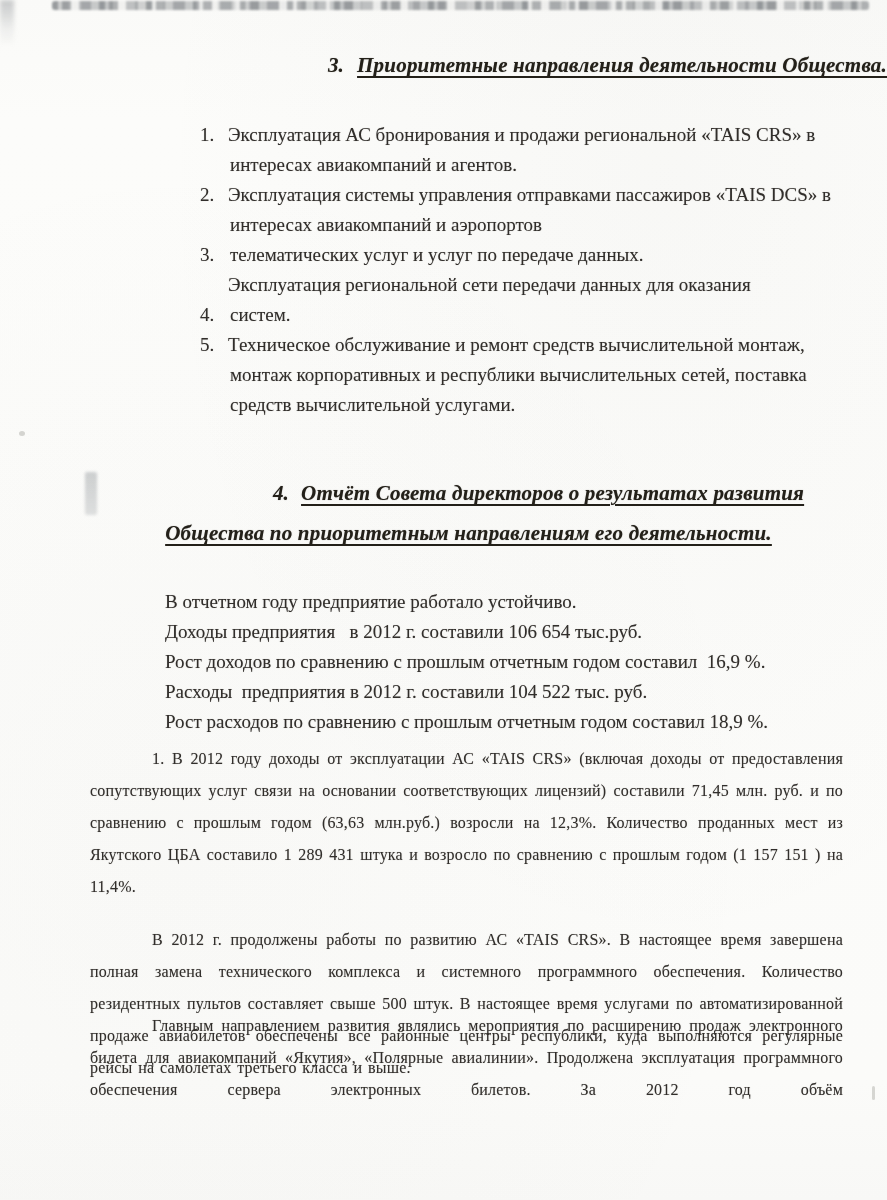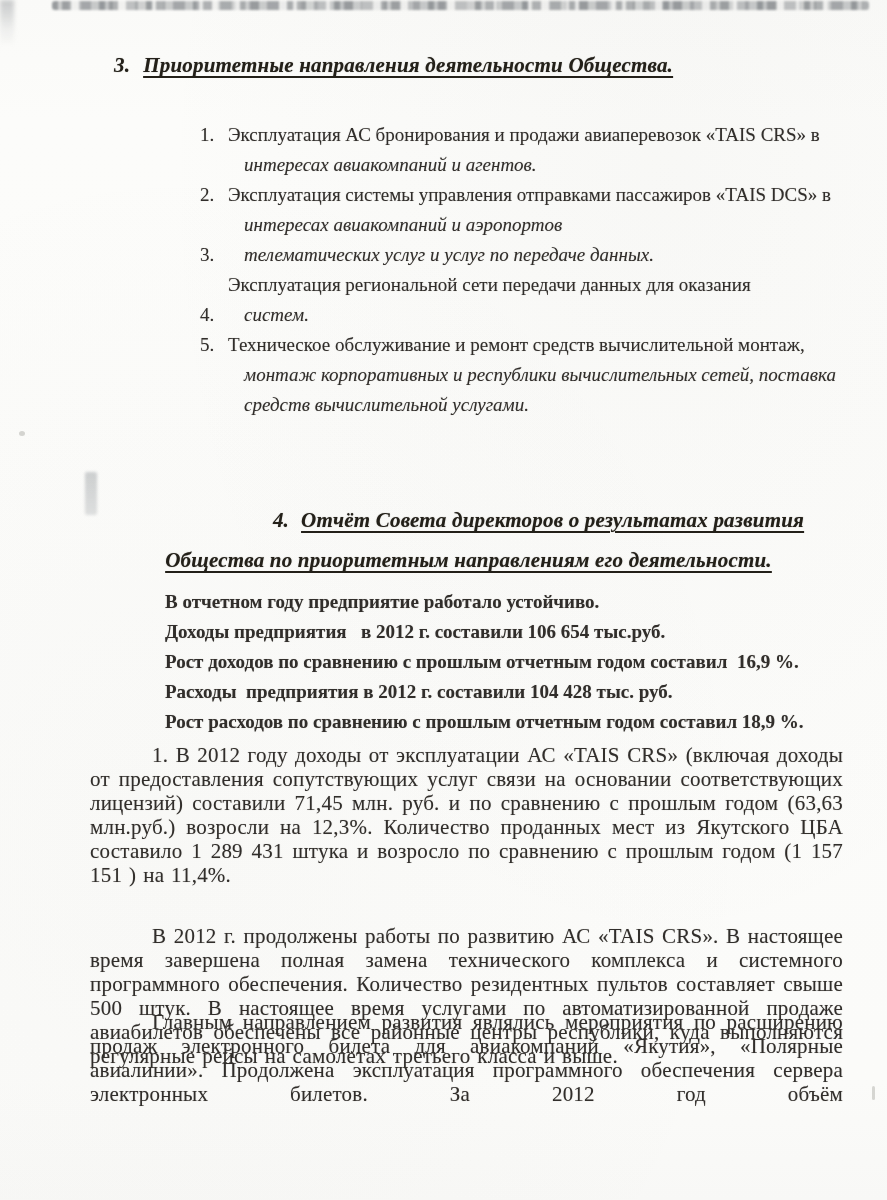--- a/index.html
+++ b/index.html
@@ -50,66 +50,65 @@
     border-radius: 50%; background: #d4d4d0; filter: blur(0.5px);
   }
   .art-dash {
     position: absolute; left: 872px; top: 1086px; width: 3px; height: 14px;
     background: #d6d6d2; border-radius: 2px; filter: blur(0.5px);
   }
 
   
   .heading3 {
     position: absolute; top: 49px; left: 0; right: 0;
-    text-align: left; padding-left: 114px;
+    text-align: right; padding-left: 114px;
     font-size: 21px; line-height: 32px;
     font-weight: bold; font-style: italic;
     color: #232019; letter-spacing: 0.2px;
     text-shadow: 0 0 1px rgba(60,55,50,0.5);
   }
   .heading3 .num { margin-right: 13px; }
   .u {
     text-decoration: underline;
     text-decoration-thickness: 2px;
     text-underline-offset: 4px;
   }
   .heading4 {
     position: absolute; top: 473px; left: 0; right: 0;
     font-size: 21px; line-height: 40px;
     font-weight: bold; font-style: italic;
     color: #232019; letter-spacing: 0.2px;
     text-align: center;
     text-shadow: 0 0 1px rgba(60,55,50,0.5);
-    margin-top: 27px;
   }
   .heading4 .l1 { padding-left: 190px; }
   .heading4 .l2 { padding-left: 50px; }
   .heading4 .num { margin-right: 12px; }
 
   
   .list {
     position: absolute; top: 120px; left: 200px;
     font-size: 19px; line-height: 30px;
   }
   .list .item { position: relative; padding-left: 28px; }
   .list .num { position: absolute; left: 0; top: 0; }
   .list .line { white-space: pre; }
-  .list .line.cont { margin-left: 16px; font-style: italic; }
+  .list .line.cont { margin-left: 2px; }
 
   
   .intro {
     position: absolute; top: 587px; left: 165px;
     font-size: 19px; line-height: 30px;
   }
-  .intro .iline { white-space: pre; font-weight: bold; }
+  .intro .iline { white-space: pre; }
 
   
   .para {
     position: absolute; left: 90px; width: 753px;
-    font-size: 21px; line-height: 24px;
+    font-size: 16px; line-height: 32px;
     text-align: justify; text-indent: 62px;
     letter-spacing: 0.2px; word-spacing: 1.5px; font-family: Liberation Serif, serif;
   }
   .p1 { top: 743px; }
   .p2 { top: 924px; }
   .p3 { top: 1010px; text-align-last: justify; }
 </style>
 </head>
 <body>
 
@@ -121,21 +120,21 @@
   <div class="art-dot"></div>
   <div class="art-dash"></div>
 
   <div class="heading3">
     <span class="num">3.</span><span class="u">Приоритетные направления деятельности Общества.</span>
   </div>
 
   <div class="list">
     <div class="item">
       <span class="num">1.</span>
-      <div class="line first">Эксплуатация АС бронирования и продажи авиаперевозок «TAIS CRS» в</div>
+      <div class="line first">Эксплуатация АС бронирования и продажи региональной «TAIS CRS» в</div>
       <div class="line cont">интересах авиакомпаний и агентов.</div>
     </div>
     <div class="item">
       <span class="num">2.</span>
       <div class="line first">Эксплуатация системы управления отправками пассажиров «TAIS DCS» в</div>
       <div class="line cont">интересах авиакомпаний и аэропортов</div>
     </div>
     <div class="item">
       <span class="num">3.</span>
       <div class="line cont">телематических услуг и услуг по передаче данных.</div>
@@ -159,21 +158,21 @@
     </div>
     <div class="l2">
       <span class="u">Общества по приоритетным направлениям его деятельности.</span>
     </div>
   </div>
 
   <div class="intro">
     <div class="iline">В отчетном году предприятие работало устойчиво.</div>
     <div class="iline">Доходы предприятия   в 2012 г. составили 106 654 тыс.руб.</div>
     <div class="iline">Рост доходов по сравнению с прошлым отчетным годом составил  16,9 %.</div>
-    <div class="iline">Расходы  предприятия в 2012 г. составили 104 428 тыс. руб.</div>
+    <div class="iline">Расходы  предприятия в 2012 г. составили 104 522 тыс. руб.</div>
     <div class="iline">Рост расходов по сравнению с прошлым отчетным годом составил 18,9 %.</div>
   </div>
 
   <div class="para p1">1. В 2012 году  доходы от эксплуатации АС «TAIS CRS»  (включая доходы от предоставления сопутствующих услуг связи на основании соответствующих лицензий) составили 71,45  млн. руб. и по сравнению с прошлым годом (63,63 млн.руб.) возросли на 12,3%. Количество проданных мест из Якутского ЦБА составило 1 289 431 штука и возросло по сравнению с прошлым годом (1 157 151 ) на 11,4%.</div>
   <div class="para p2">В 2012 г. продолжены работы по развитию АС «TAIS CRS». В настоящее время завершена полная замена технического комплекса и системного программного обеспечения. Количество резидентных пультов составляет свыше 500 штук. В настоящее время услугами по автоматизированной продаже авиабилетов обеспечены все районные центры республики, куда выполняются регулярные рейсы на самолетах третьего класса и выше.</div>
   <div class="para p3">Главным направлением развития являлись мероприятия по  расширению продаж электронного билета для авиакомпаний «Якутия», «Полярные авиалинии». Продолжена эксплуатация программного обеспечения сервера электронных билетов. За 2012 год объём</div>
 
 </div>
 
 </body></html>

